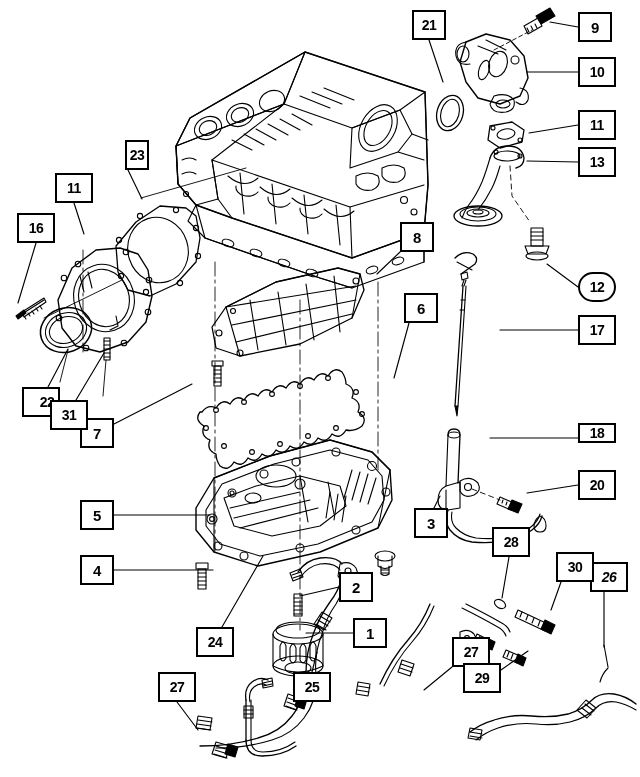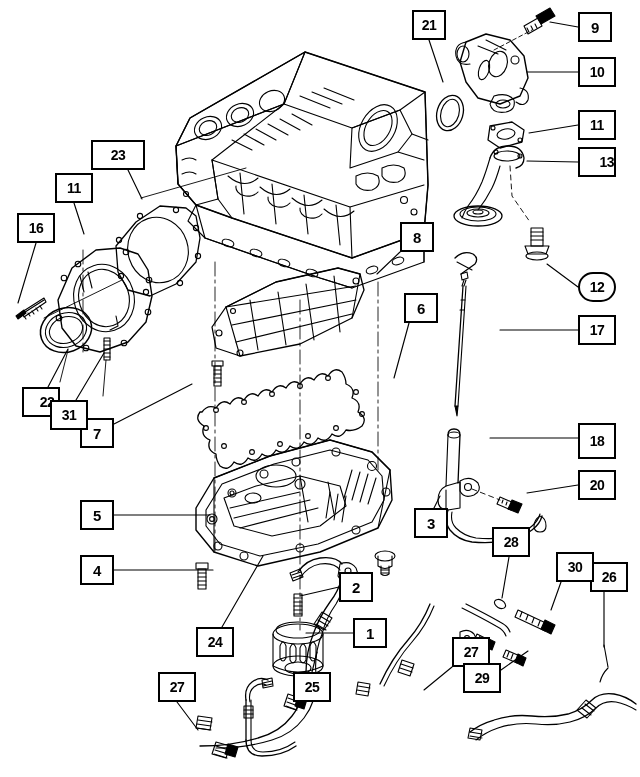--- a/index.html
+++ b/index.html
@@ -511,57 +511,57 @@
       </div>
       <div class="callout" style="left: 578px; top: 12px; width: 34px; height: 30px;">
         <span>9</span>
       </div>
       <div class="callout wide" style="left: 578px; top: 57px; width: 38px; height: 30px; justify-content: center;">
         <span>10</span>
       </div>
       <div class="callout wide" style="left: 578px; top: 110px; width: 38px; height: 30px;">
         <span>11</span>
       </div>
-      <div class="callout wide" style="left: 578px; top: 147px; width: 38px; height: 30px; justify-content: flex-end;">
+      <div class="callout wide" style="left: 578px; top: 147px; width: 38px; height: 30px;">
         <span>13</span>
       </div>
       <div class="callout wide" style="left: 578px; top: 272px; width: 38px; height: 30px; border-radius: 15px;">
         <span>12</span>
       </div>
       <div class="callout wide" style="left: 55px; top: 173px; width: 38px; height: 30px;">
         <span>11</span>
       </div>
       <div class="callout wide" style="left: 17px; top: 213px; width: 38px; height: 30px;">
         <span>16</span>
       </div>
       <div class="callout wide" style="left: 578px; top: 315px; width: 38px; height: 30px;">
         <span>17</span>
       </div>
-      <div class="callout wide" style="left: 578px; top: 423px; width: 38px; height: 36px;">
+      <div class="callout wide" style="left: 578px; top: 423px; width: 38px; height: 20px;">
         <span>18</span>
       </div>
       <div class="callout wide" style="left: 578px; top: 470px; width: 38px; height: 30px;">
         <span>20</span>
       </div>
       <div class="callout wide" style="left: 412px; top: 10px; width: 34px; height: 30px;">
         <span>21</span>
       </div>
       <div class="callout wide" style="left: 22px; top: 387px; width: 38px; height: 30px; padding-left: 12px;">
         <span>22</span>
       </div>
-      <div class="callout wide" style="left: 91px; top: 140px; width: 54px; height: 30px; text-align: center;">
+      <div class="callout wide" style="left: 125px; top: 140px; width: 24px; height: 30px; text-align: center;">
         <span>23</span>
       </div>
       <div class="callout wide" style="left: 196px; top: 627px; width: 38px; height: 30px; text-align: center;">
         <span>24</span>
       </div>
       <div class="callout wide" style="left: 293px; top: 672px; width: 38px; height: 30px;">
         <span>25</span>
       </div>
-      <div class="callout wide" style="left: 590px; top: 562px; width: 38px; height: 30px;">
+      <div class="callout wide" style="left: 590px; top: 562px; width: 38px; height: 30px; font-style: italic;">
         <span>26</span>
       </div>
       <div class="callout wide" style="left: 452px; top: 637px; width: 38px; height: 30px;">
         <span>27</span>
       </div>
       <div class="callout wide" style="left: 492px; top: 527px; width: 38px; height: 30px;">
         <span>28</span>
       </div>
       <div class="callout wide" style="left: 463px; top: 663px; width: 38px; height: 30px; justify-content: center;">
         <span>29</span>

